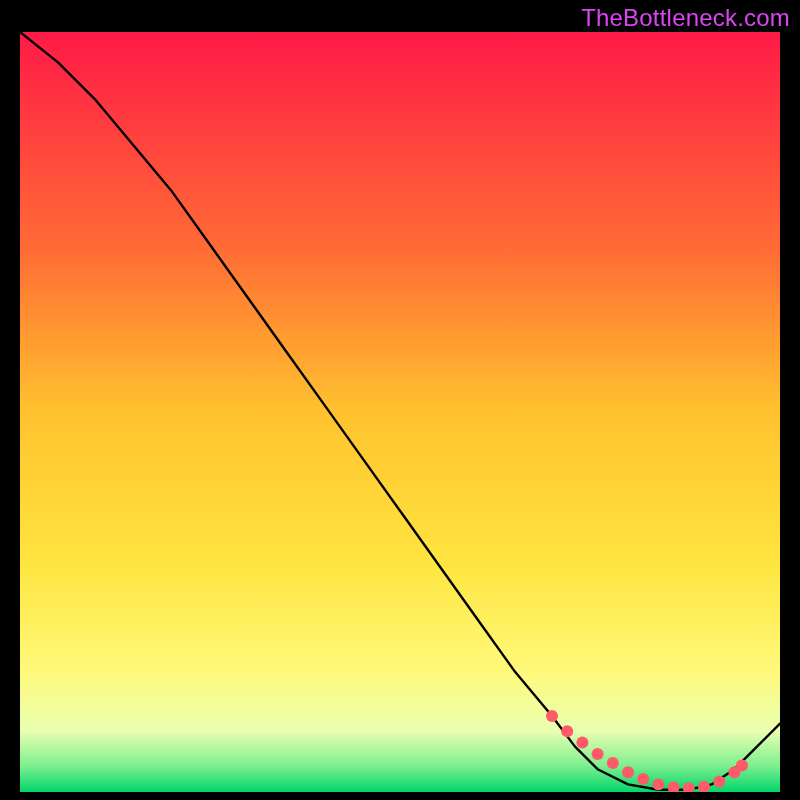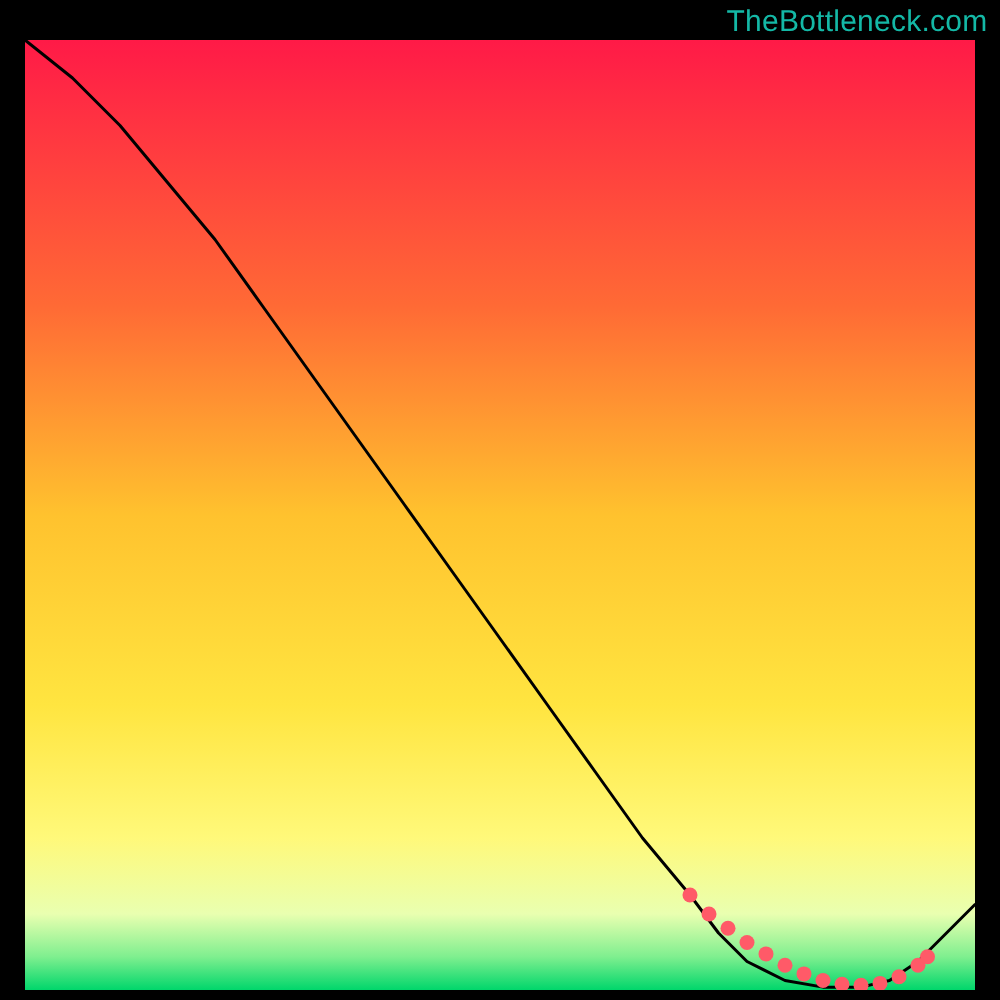--- a/index.html
+++ b/index.html
@@ -13,21 +13,21 @@
   .frame {
     position: relative;
     width: 800px;
     height: 800px;
     background: #000;
   }
   .watermark {
     position: absolute;
     top: 4px;
     right: 10px;
-    color: #14b8a6;
+    color: #d946ef;
     font-family: Arial, Helvetica, sans-serif;
     font-size: 24px;
     letter-spacing: 0.2px;
   }
   .plot {
     position: absolute;
     left: 20px;
     top: 32px;
     width: 760px;
     height: 760px;

